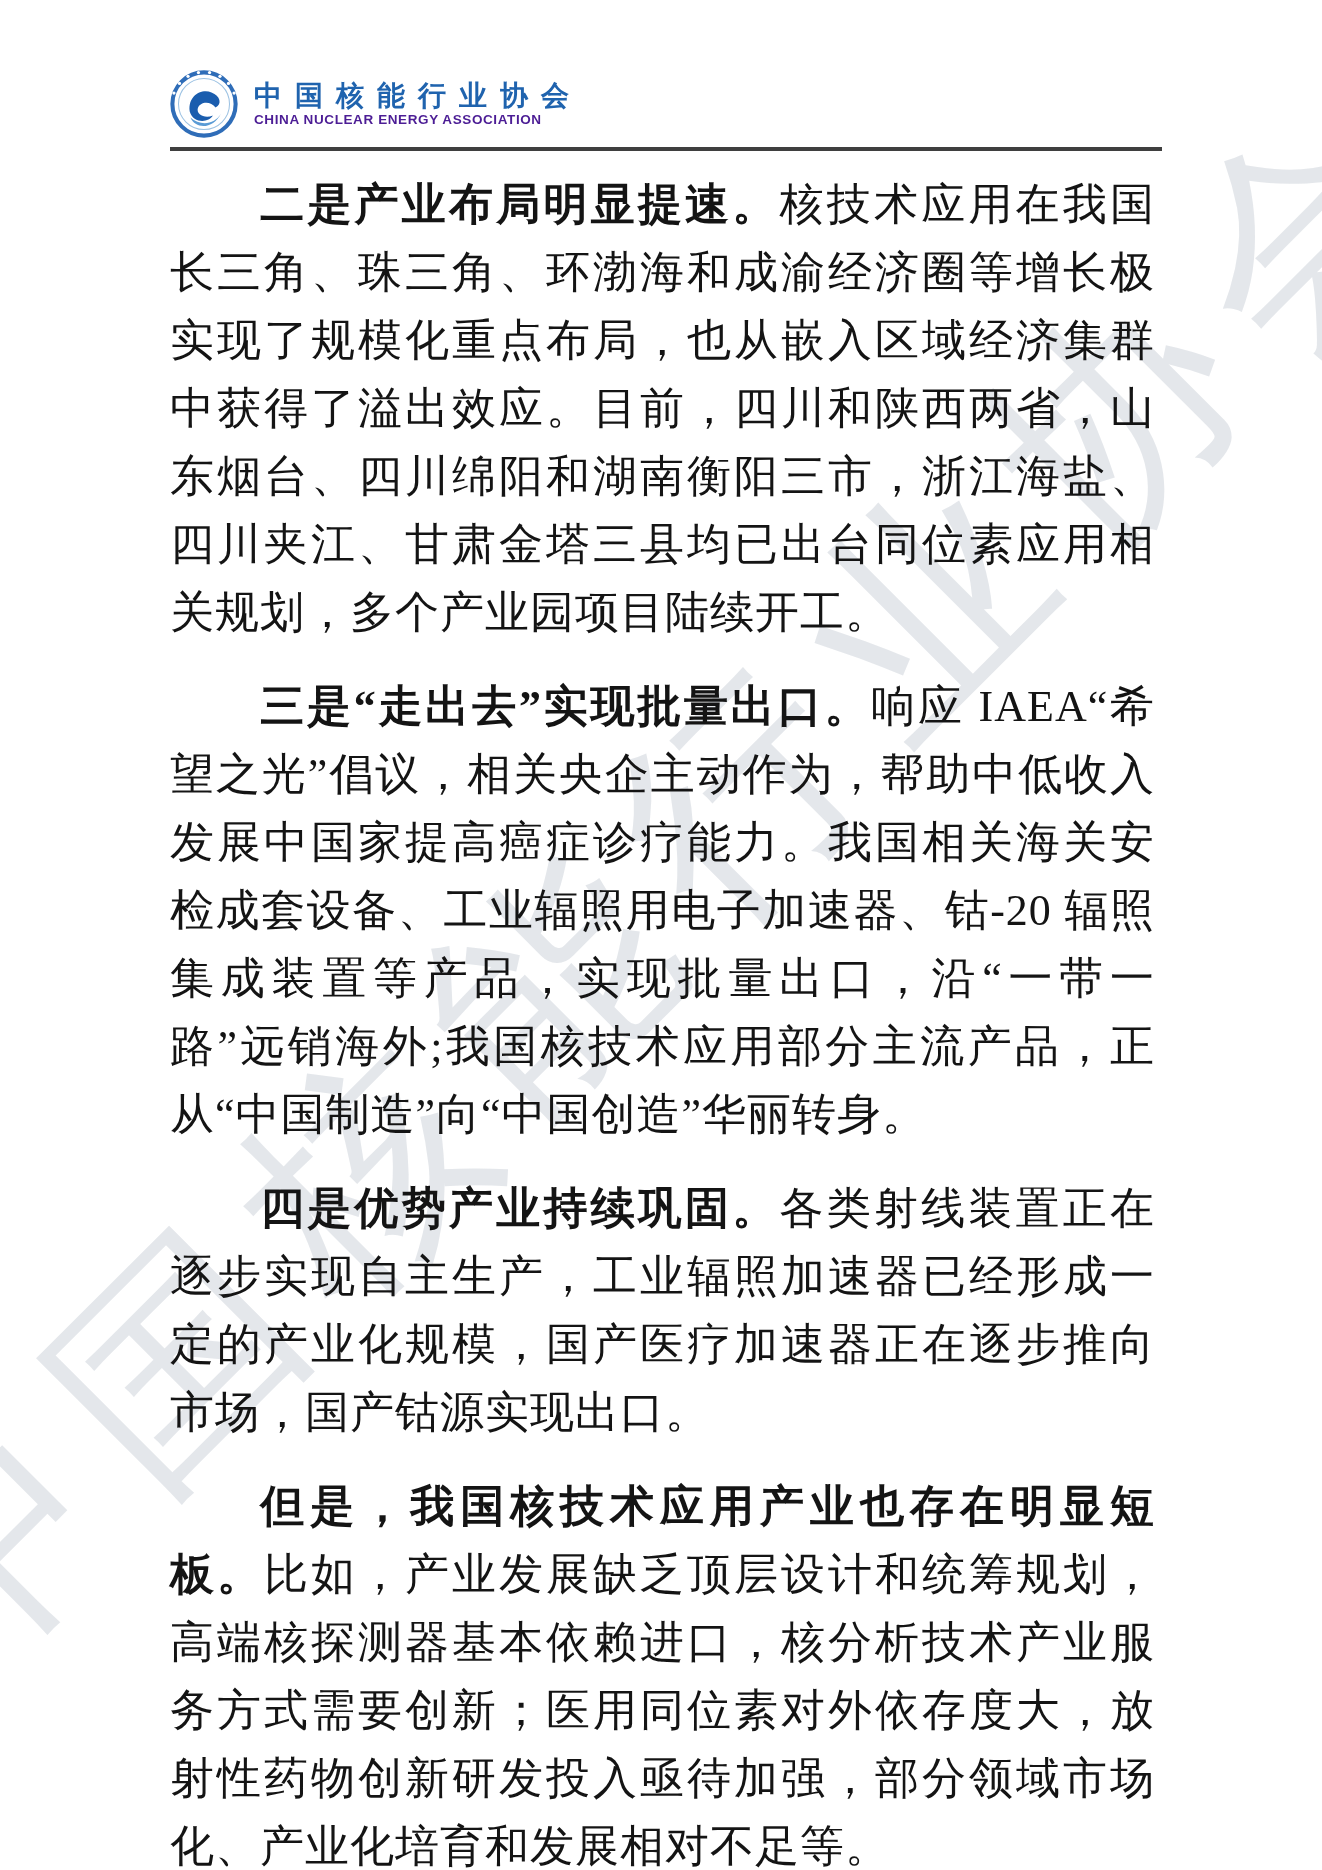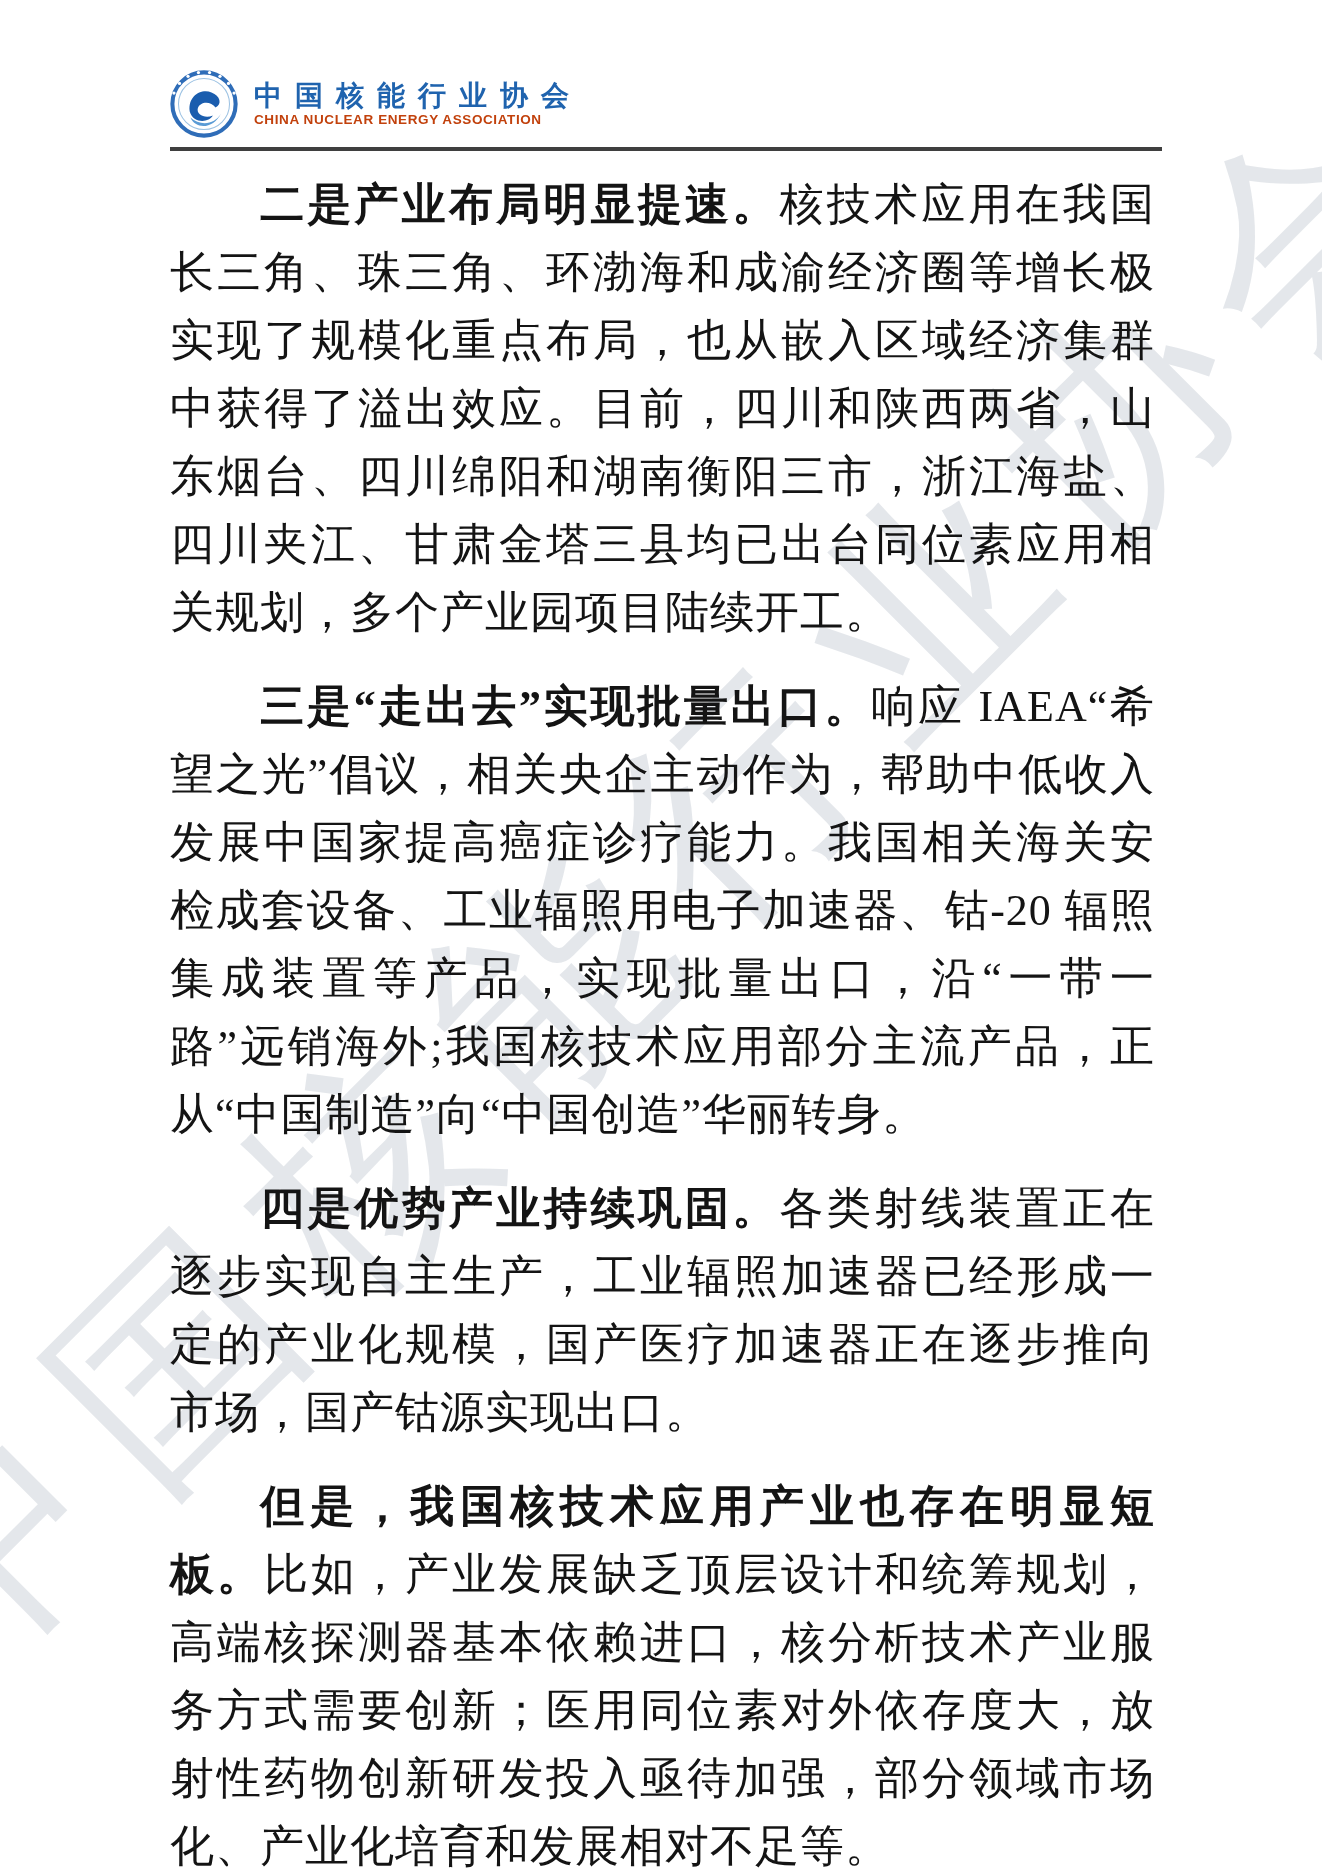--- a/index.html
+++ b/index.html
@@ -41,21 +41,21 @@
   .org-names { display: flex; flex-direction: column; justify-content: center; }
   .org-cn {
     color: #1f63ae;
     font-size: 28px;
     font-weight: 700;
     letter-spacing: 13px;
     line-height: 1.15;
     white-space: nowrap;
   }
   .org-en {
-    color: #c2410c;
+    color: #4c1d95;
     font-size: 13.5px;
     font-weight: 700;
     letter-spacing: 0.6px;
     line-height: 1.2;
     white-space: nowrap;
     font-family: "Liberation Sans", "DejaVu Sans", sans-serif;
   }
   .header-rule {
     margin-top: 9px;
     width: 992px;

